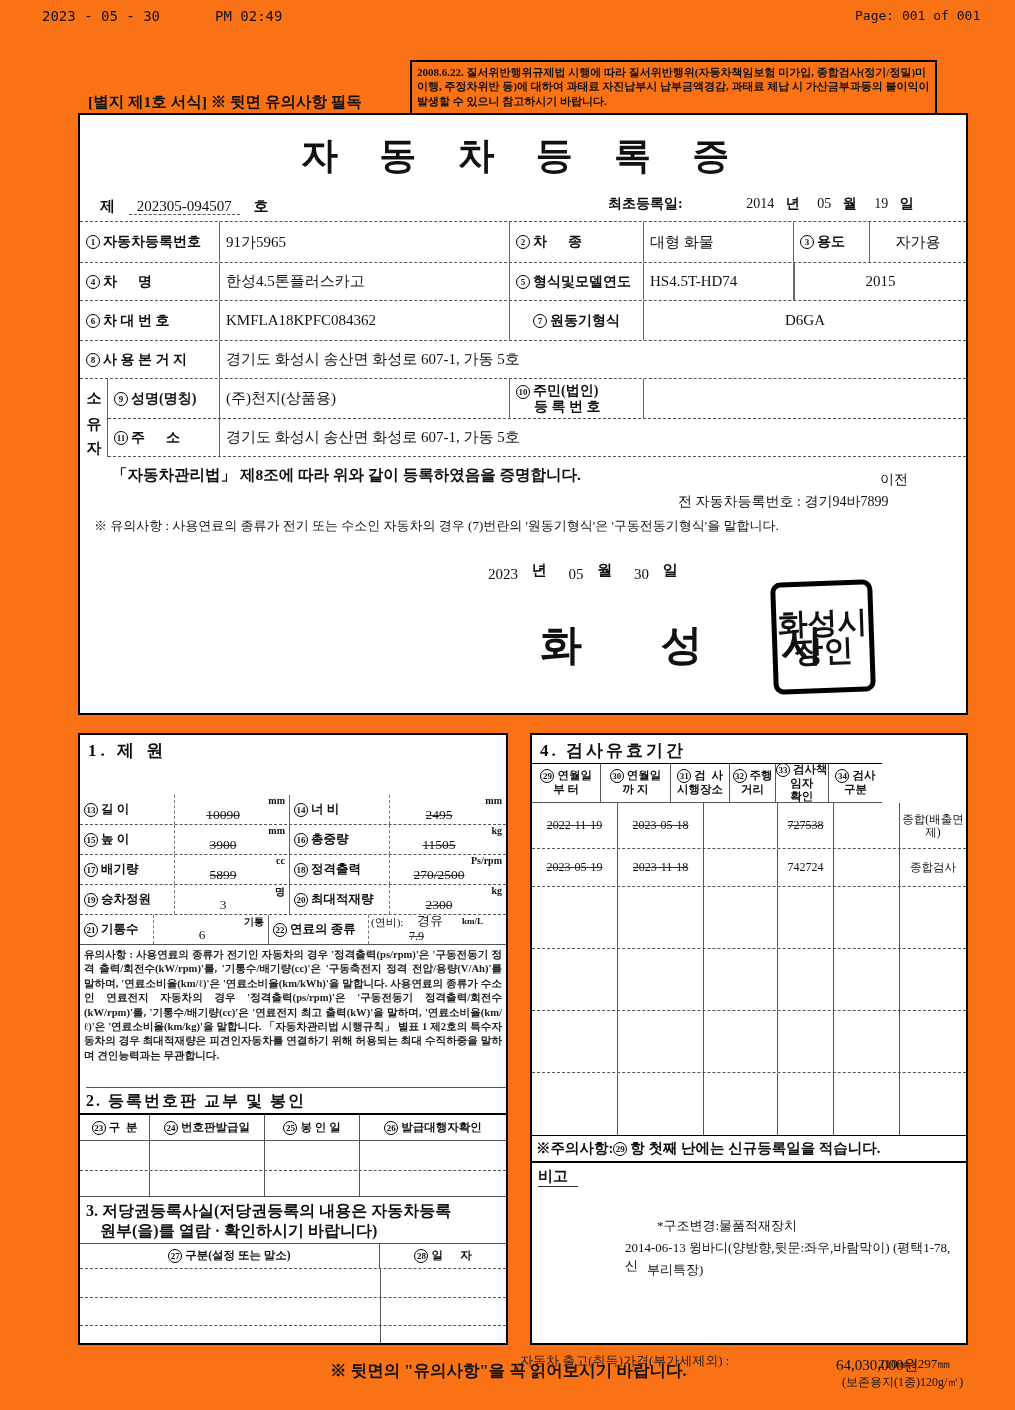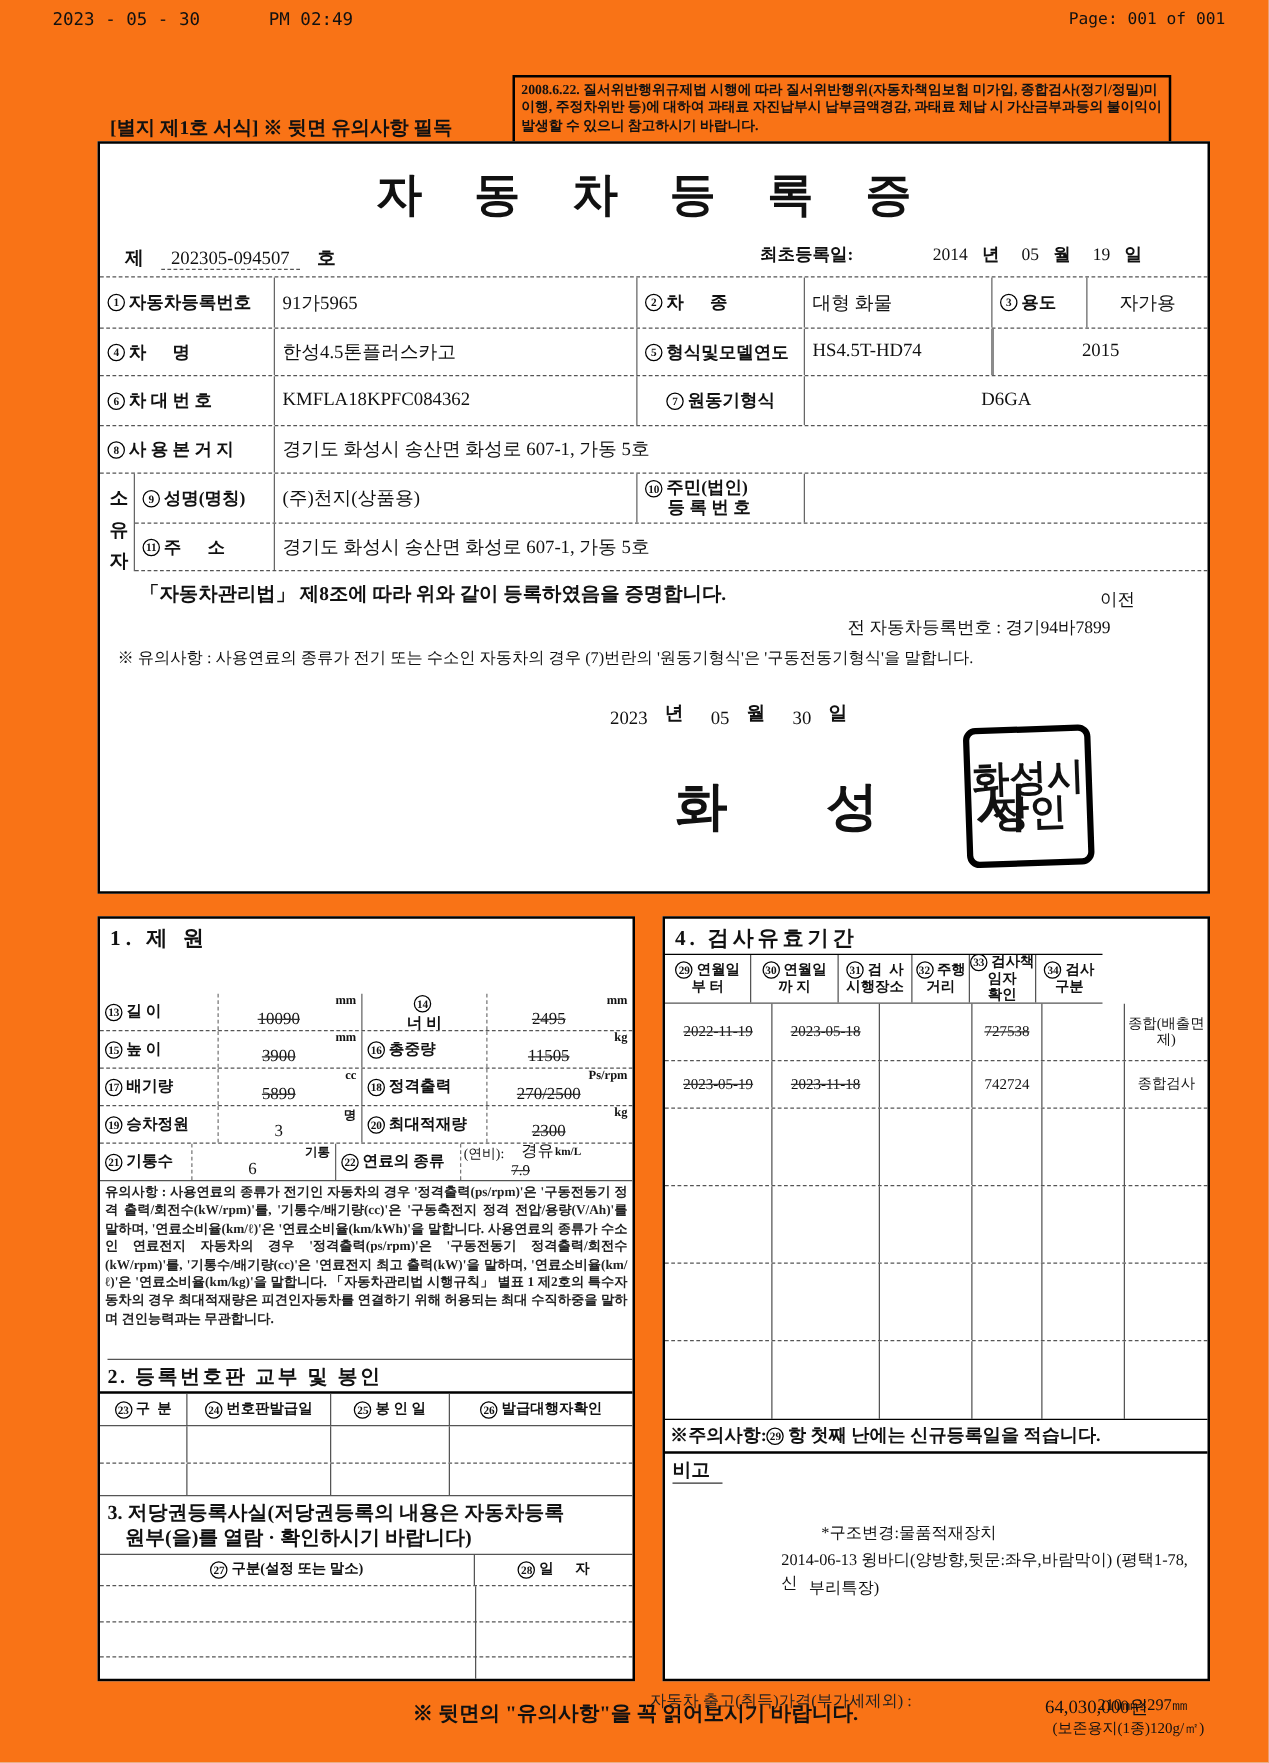--- a/index.html
+++ b/index.html
@@ -194,21 +194,21 @@
 
     <div class="sgrow" style="top:60px;height:30px;">
       <div class="sgl" style="width:95px;">
           <span class="cn">13</span>
           <span>길 이</span>
         </div>
       <div class="sgv" style="width:115px;border-right:1px solid #666;">
           <span class="unit">mm</span>
           <span class="val strike">10090</span>
         </div>
-      <div class="sgl" style="width:100px;flex-direction:column;">
+      <div class="sgl" style="width:100px;">
           <span class="cn">14</span>
           <span>너 비</span>
         </div>
       <div class="sgv" style="width:116px;border-right:none;">
           <span class="unit">mm</span>
           <span class="val strike">2495</span>
         </div>
     </div>
     <div class="sgrow" style="top:90px;height:30px;">
       <div class="sgl" style="width:95px;">
@@ -271,21 +271,21 @@
         </div>
       <div class="sgv" style="width:115px;border-right:1px solid #666;">
           <span class="unit">기통</span>
           <span class="val">6</span>
         </div>
       <div class="sgl" style="width:100px;">
           <span class="cn">22</span>
           <span>연료의 종류</span>
         </div>
       <div class="sgv" style="width:116px;border-right:none;font-size:11px;">
-        <span style="position:absolute;right:20px;top:1px;font-size:9px;font-weight:bold;">km/L</span>
+        <span style="position:absolute;right:2px;top:1px;font-size:9px;font-weight:bold;">km/L</span>
         <span style="position:absolute;left:2px;bottom:14px;">(연비):</span>
         <span style="position:absolute;left:48px;bottom:14px;font-size:13px;">경유</span>
         <span style="position:absolute;left:40px;bottom:0;font-size:12px;" class="strike">7.9</span>
       </div>
     </div>
 
     <div class="abs smallnote" style="top:213px;left:4px;width:418px;">유의사항 : 사용연료의 종류가 전기인 자동차의 경우 '정격출력(ps/rpm)'은 '구동전동기 정격 출력/회전수(kW/rpm)'를, '기통수/배기량(cc)'은 '구동축전지 정격 전압/용량(V/Ah)'를 말하며, '연료소비율(km/ℓ)'은 '연료소비율(km/kWh)'을 말합니다. 사용연료의 종류가 수소인 연료전지 자동차의 경우 '정격출력(ps/rpm)'은 '구동전동기 정격출력/회전수(kW/rpm)'를, '기통수/배기량(cc)'은 '연료전지 최고 출력(kW)'을 말하며, '연료소비율(km/ℓ)'은 '연료소비율(km/kg)'을 말합니다. 「자동차관리법 시행규칙」 별표 1 제2호의 특수자동차의 경우 최대적재량은 피견인자동차를 연결하기 위해 허용되는 최대 수직하중을 말하며 견인능력과는 무관합니다.</div>
 
     <div class="abs b" style="top:352px;left:6px;font-size:16px;letter-spacing:2px;border-top:1px solid #555;width:420px;padding-top:3px;box-sizing:border-box;">2. 등록번호판 교부 및 봉인</div>
     <div class="abs" style="top:378px;left:0;width:426px;display:flex;height:28px;border-top:2px solid #000;border-bottom:1px solid #555;box-sizing:border-box;">

